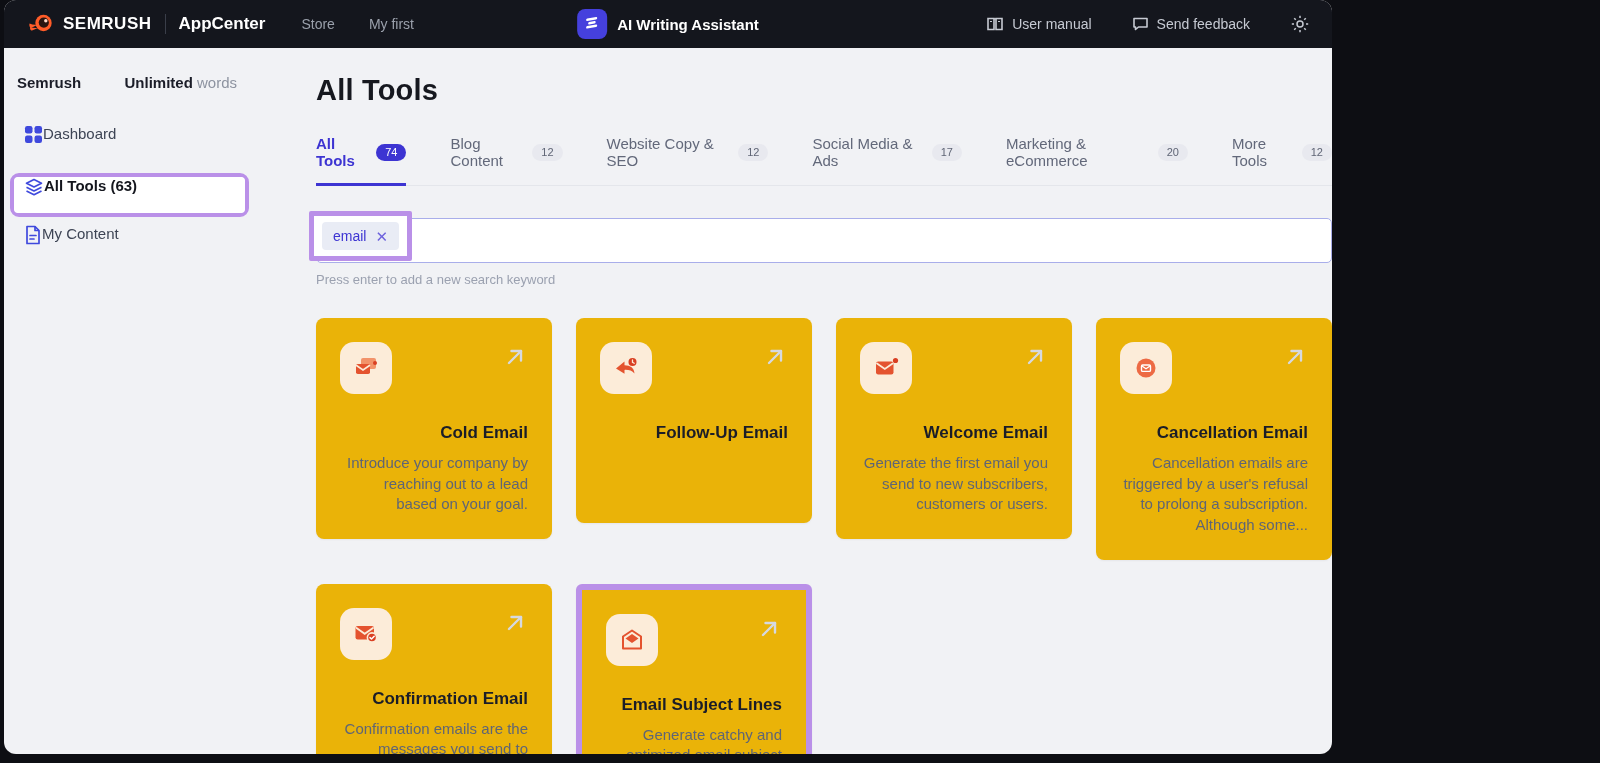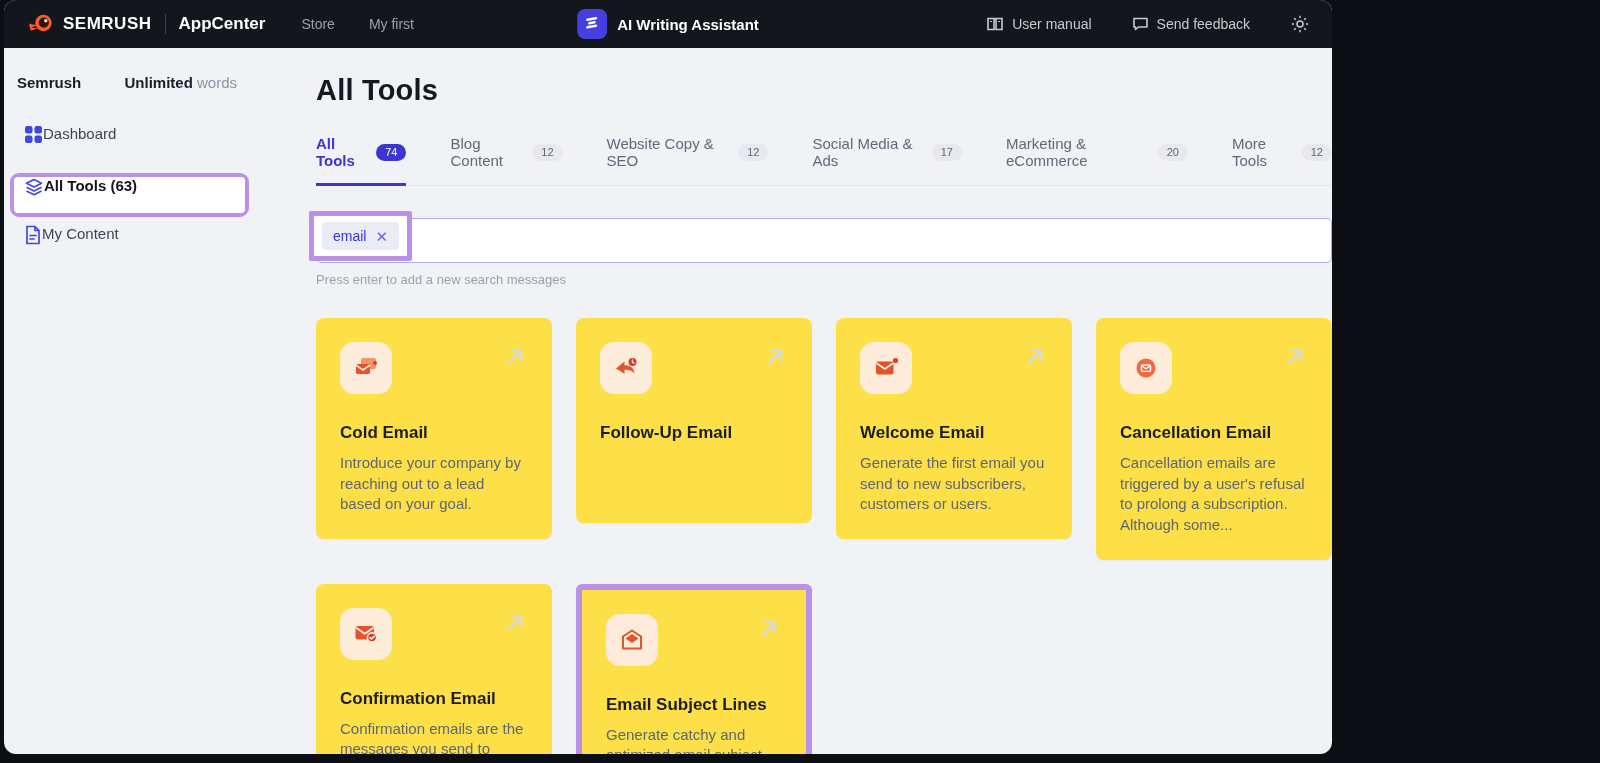--- a/index.html
+++ b/index.html
@@ -68,22 +68,22 @@
   .chip-annotation { position:absolute; left:-7px; top:-7px; border:5px solid #ba90e8;
          border-radius:2px; background:#fff; padding:6px 8px; display:flex; }
   .chip { display:flex; align-items:center; gap:9px; background:#e9ecf5; border-radius:4px;
          padding:6px 11px; font-size:14px; color:#3d34d2; }
   .chip-x { color:#6d62dd; font-size:15px; cursor:pointer; line-height:1; }
   .search-helper { margin-top:9px; font-size:13px; color:#9ba1b0; }
 
   
   .cards { display:grid; grid-template-columns:repeat(4, 1fr); gap:24px; margin-top:31px; }
   .card-slot { position:relative; }
-  .card { background:#fde047; border-radius:8px; padding:24px; min-height:205px;
-          box-shadow:0 1px 2px rgba(23,25,35,.05); cursor:pointer; position:relative; }
+  .card { background:#eab308; border-radius:8px; padding:24px; min-height:205px;
+          box-shadow:0 1px 2px rgba(23,25,35,.05); cursor:pointer; position:relative;text-align:right; }
   .card-slot.annotated .card { border:6px solid #ba90e8; border-radius:6px; min-height:205px; }
   .icon-tile { width:52px; height:52px; border-radius:14px; background:#fcecd9;
           display:flex; align-items:center; justify-content:center; }
   .open-arrow { position:absolute; top:26px; right:24px; }
   .card-title { margin-top:29px; font-size:17px; font-weight:700; color:#1b1d28; }
   .card-desc { margin-top:10px; font-size:15px; color:#5f6575; line-height:1.38; max-width:250px; }
 </style>
 </head>
 <body>
 
@@ -226,21 +226,21 @@
 
       <div class="search-wrap">
         <input class="search-input" value="" aria-label="search tools" style="">
         <span class="chip-annotation">
           <span class="chip">
             <span>email</span>
             <span class="chip-x">✕</span>
           </span>
         </span>
       </div>
-      <div class="search-helper">Press enter to add a new search messages</div>
+      <div class="search-helper">Press enter to add a new search keyword</div>
 
       <div class="cards">
             <div class="card-slot">
     <div class="card">
       <span class="icon-tile">
         <span style="display:flex">
                     <svg width="30" height="30" viewBox="0 0 30 30">
       <rect x="10" y="5" width="15" height="11" rx="2" fill="#f2936a"></rect>
       <rect x="5" y="11" width="14" height="10" rx="1.8" fill="#e4532f"></rect>
       <path d="M5.5 12.5 L12 17 L18.5 12.5" stroke="#fcecd9" stroke-width="1.6" fill="none" stroke-linecap="round"></path>

